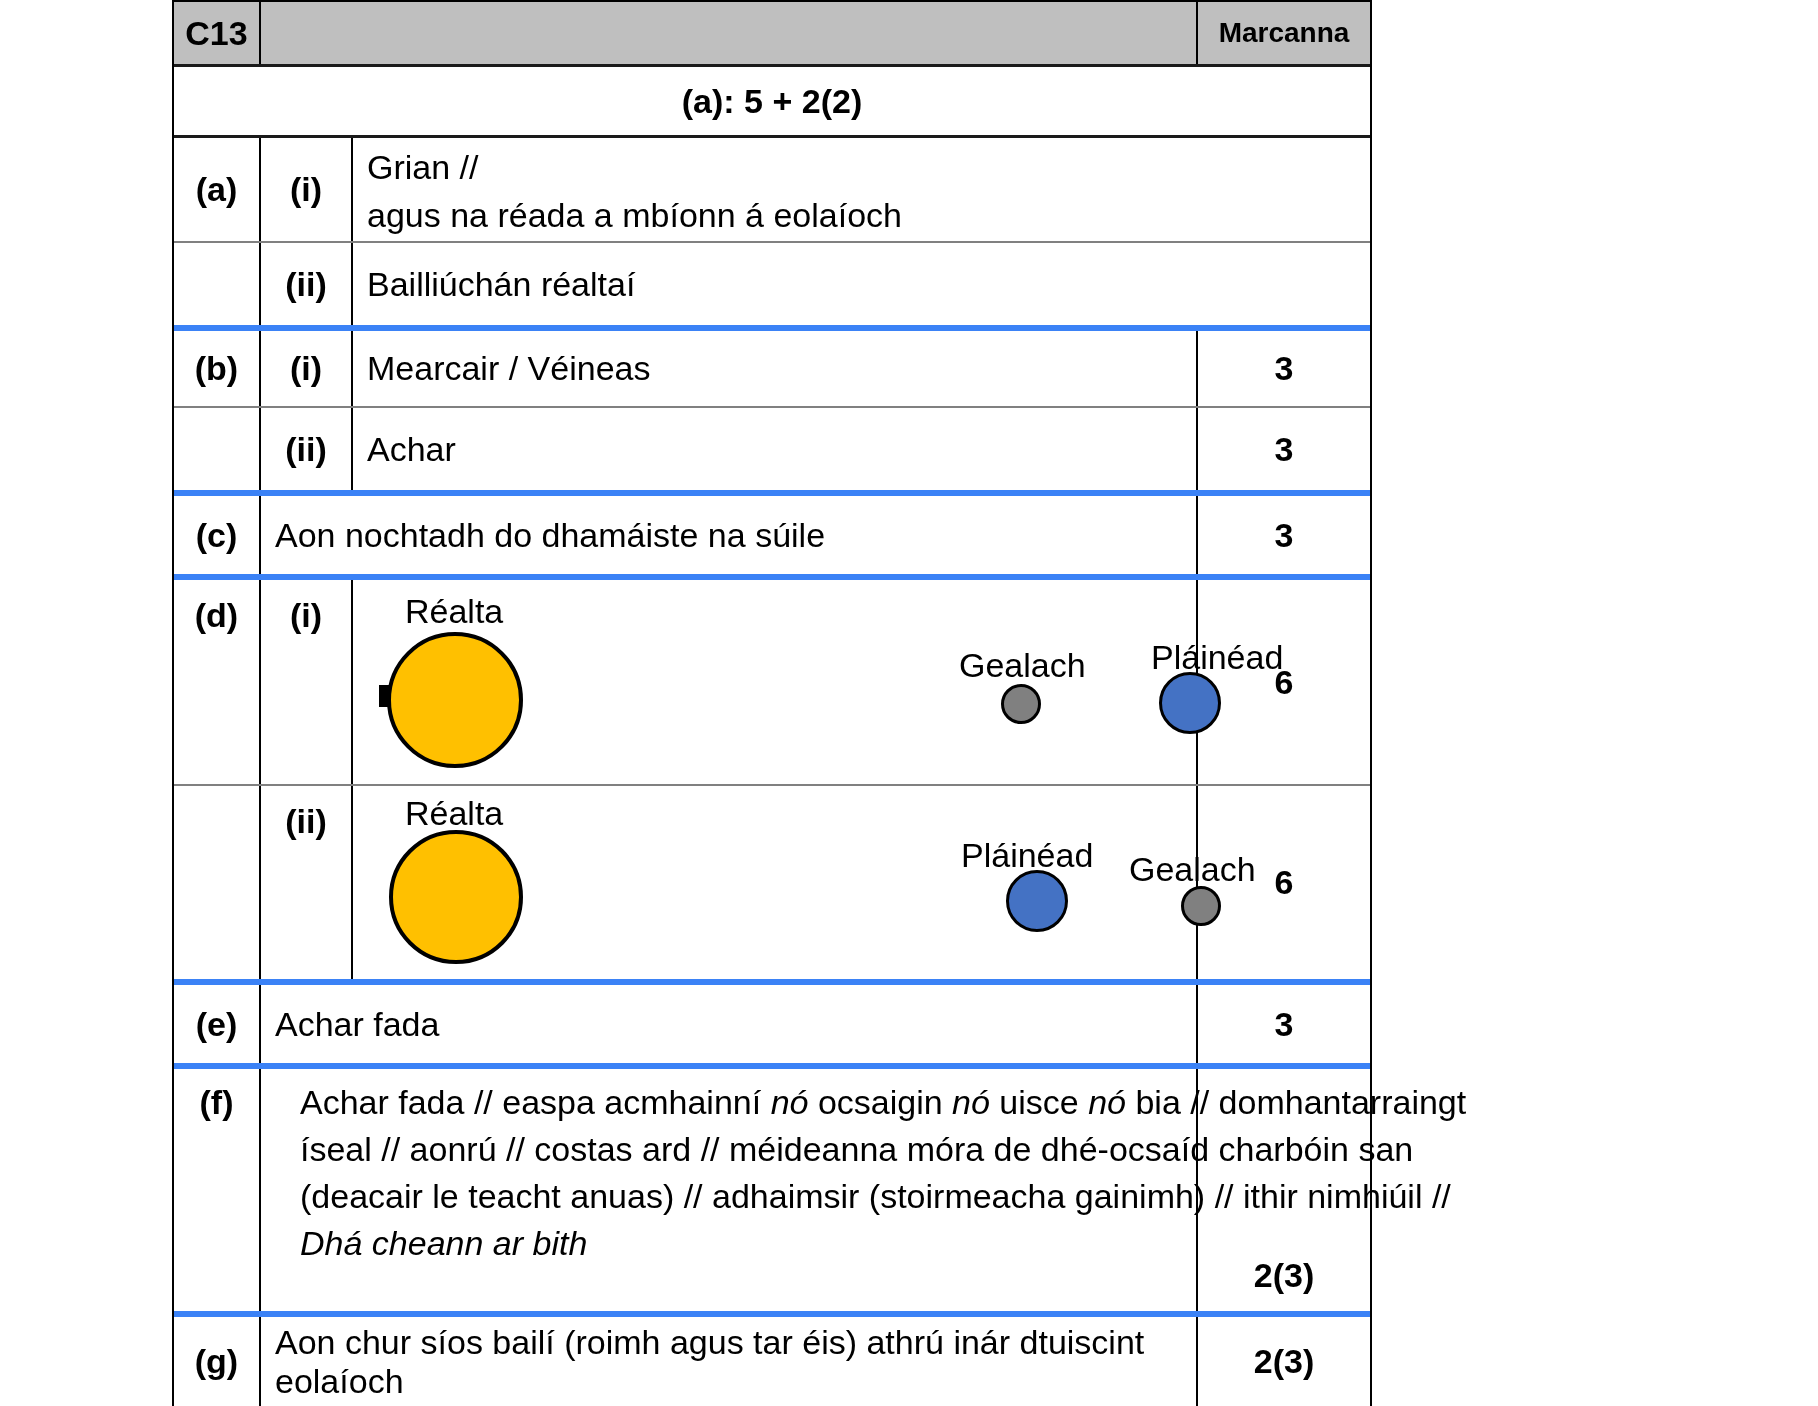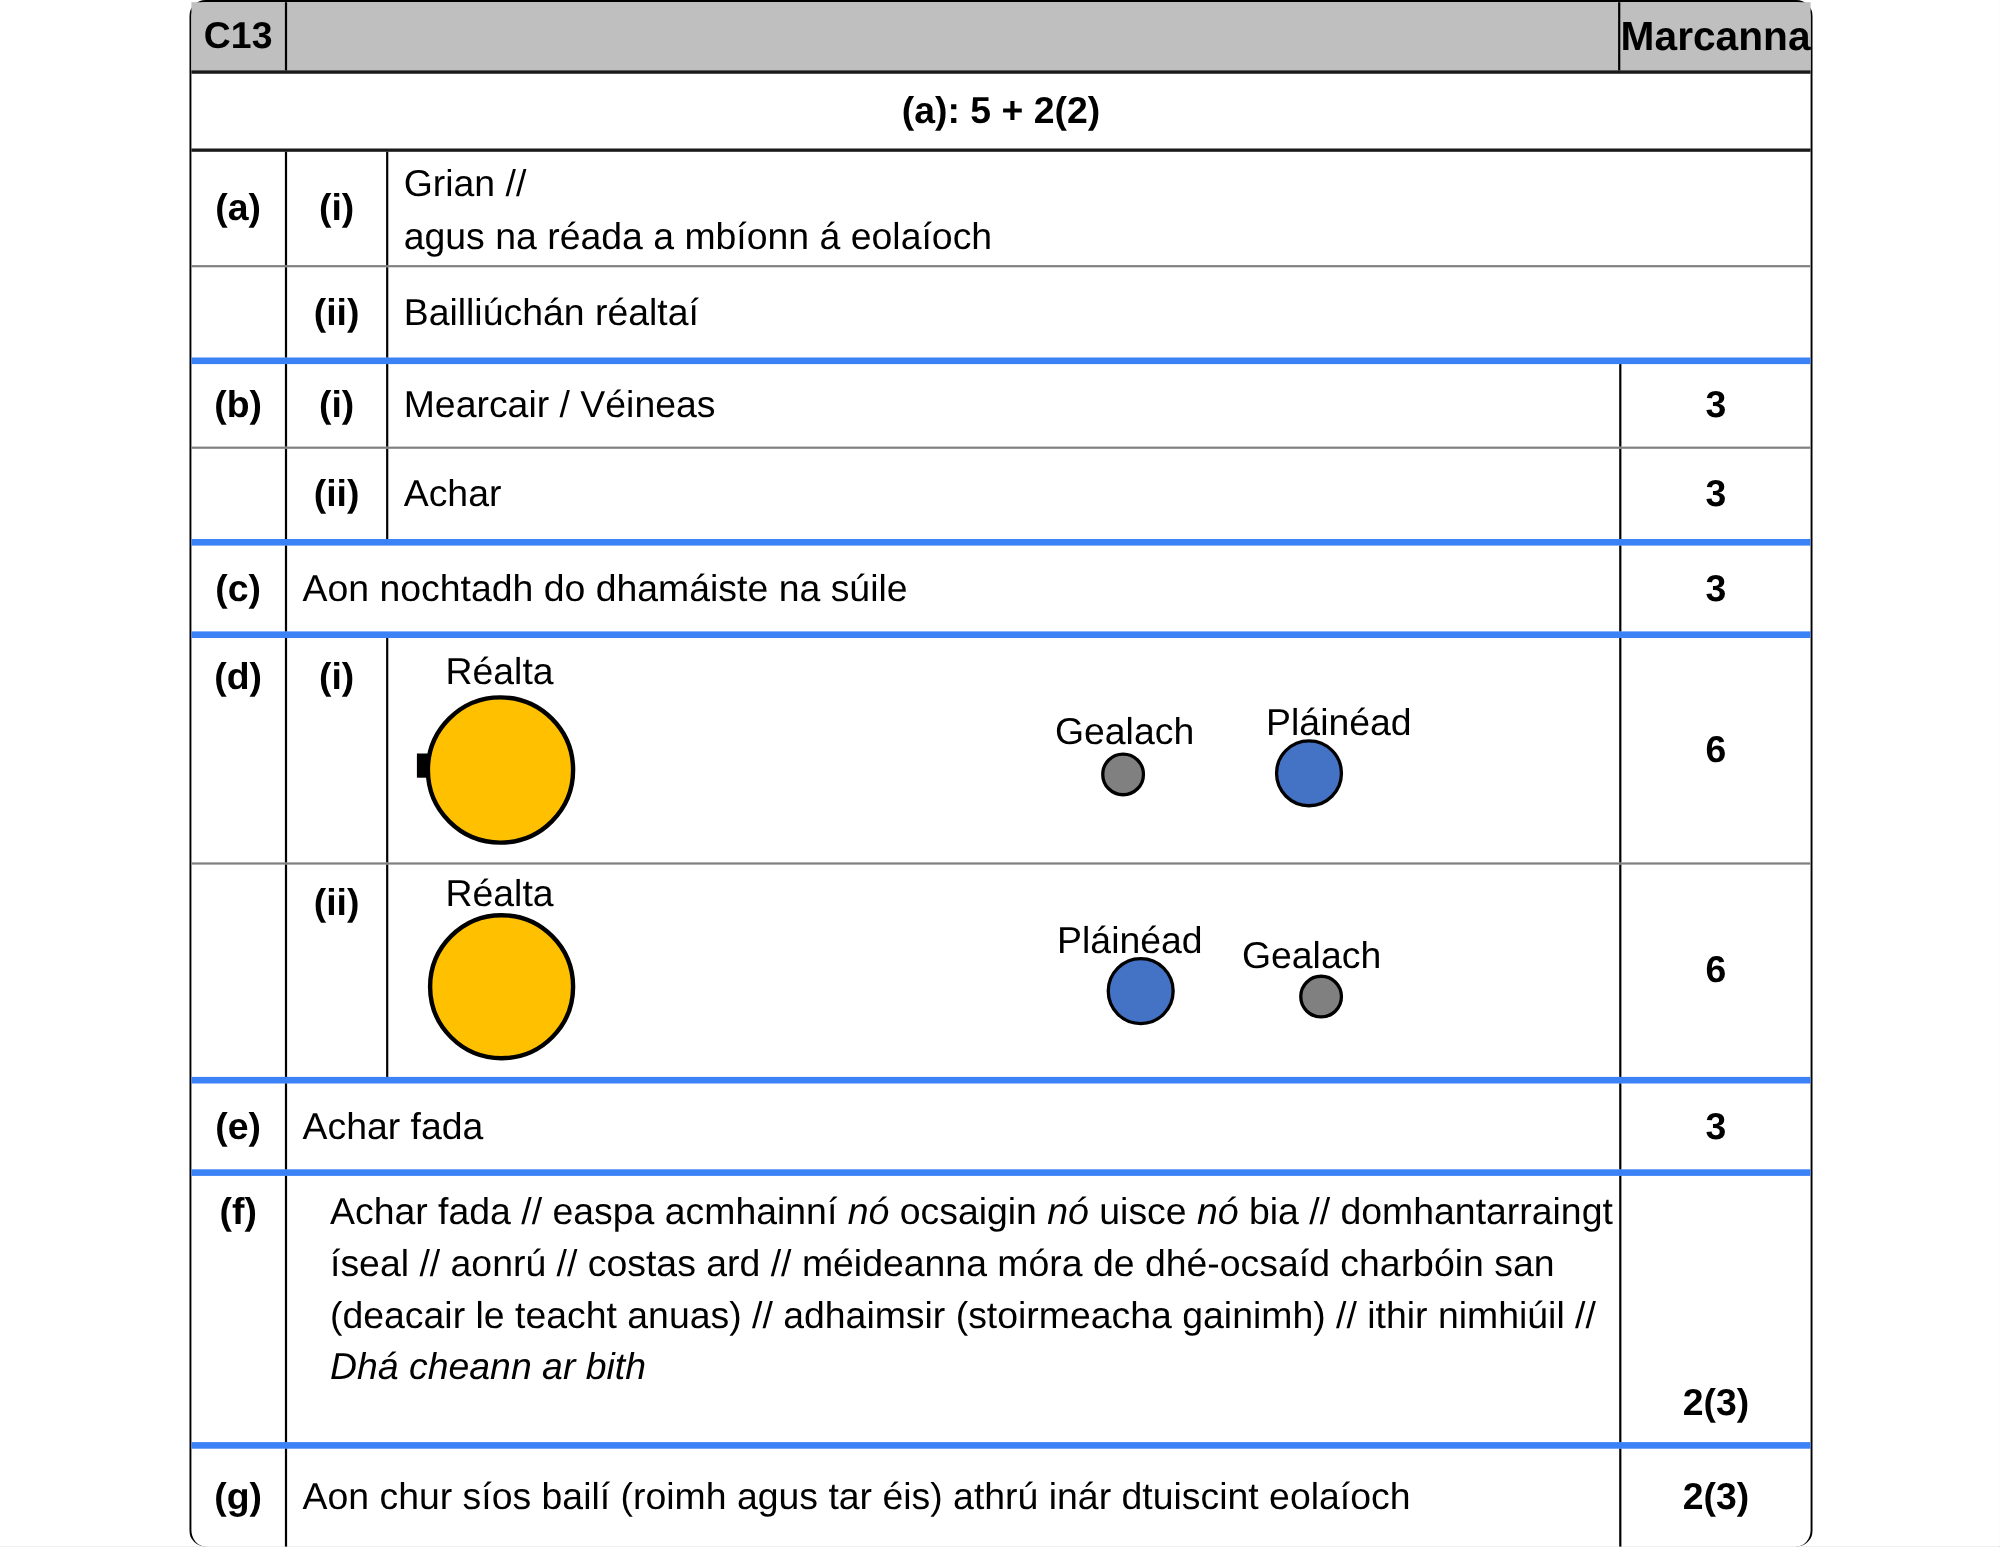--- a/index.html
+++ b/index.html
@@ -6,43 +6,42 @@
   html,body { background:#ffffff; }
   body {
     width:1818px; height:1406px;
     font-family:"Liberation Sans", sans-serif;
     color:#000; overflow:hidden;
   }
   .page { position:relative; width:1818px; height:1406px; background:#fff; }
 
   .scheme {
     position:absolute; left:172px; top:0;
-    width:1476px; height:1406px;
+    width:1200px; height:1406px;
     border-left:2px solid #000; border-right:2px solid #000; border-top:2px solid #000;
     display:flex; flex-direction:column;
     font-size:34px;
-    border-radius:15px;
   }
 
   .row { display:flex; width:100%; }
   .bb-med   { border-bottom:3px solid #1a1a1a; }
   .bb-thin  { border-bottom:2px solid #808080; }
   .bb-thick { border-bottom:6px solid #3b82f6; }
 
   
   .cp { flex:0 0 87px;  border-right:2px solid #000; display:flex; align-items:center; justify-content:center; font-weight:bold; }
   .cs { flex:0 0 92px;  border-right:2px solid #000; display:flex; align-items:center; justify-content:center; font-weight:bold; }
   .cb { flex:1 1 auto;  display:flex; align-items:center; padding-left:14px; min-width:0; }
   .cm { flex:0 0 174px; border-left:2px solid #000; display:flex; align-items:center; justify-content:center; font-weight:bold; }
   .top-align { align-items:flex-start; padding-top:16px; }
 
   
   .r-header { height:65px; background:#BFBFBF; }
   .r-header .cb { padding-left:0; }
-  .r-header .cm { font-size:37px; }
+  .r-header .cm { font-size:28px; }
   .r-subtitle { height:71px; }
   .r-subtitle .cb { justify-content:center; font-weight:bold; padding-left:0; }
   .r-a1 { height:105px; }
   .r-a1 .cb { display:block; padding-top:5px; line-height:48px; }
   .r-a2 { height:88px; }
   .r-b1 { height:77px; }
   .r-b2 { height:88px; }
   .r-c  { height:84px; }
   .r-d1 { height:206px; }
   .r-d2 { height:199px; }

